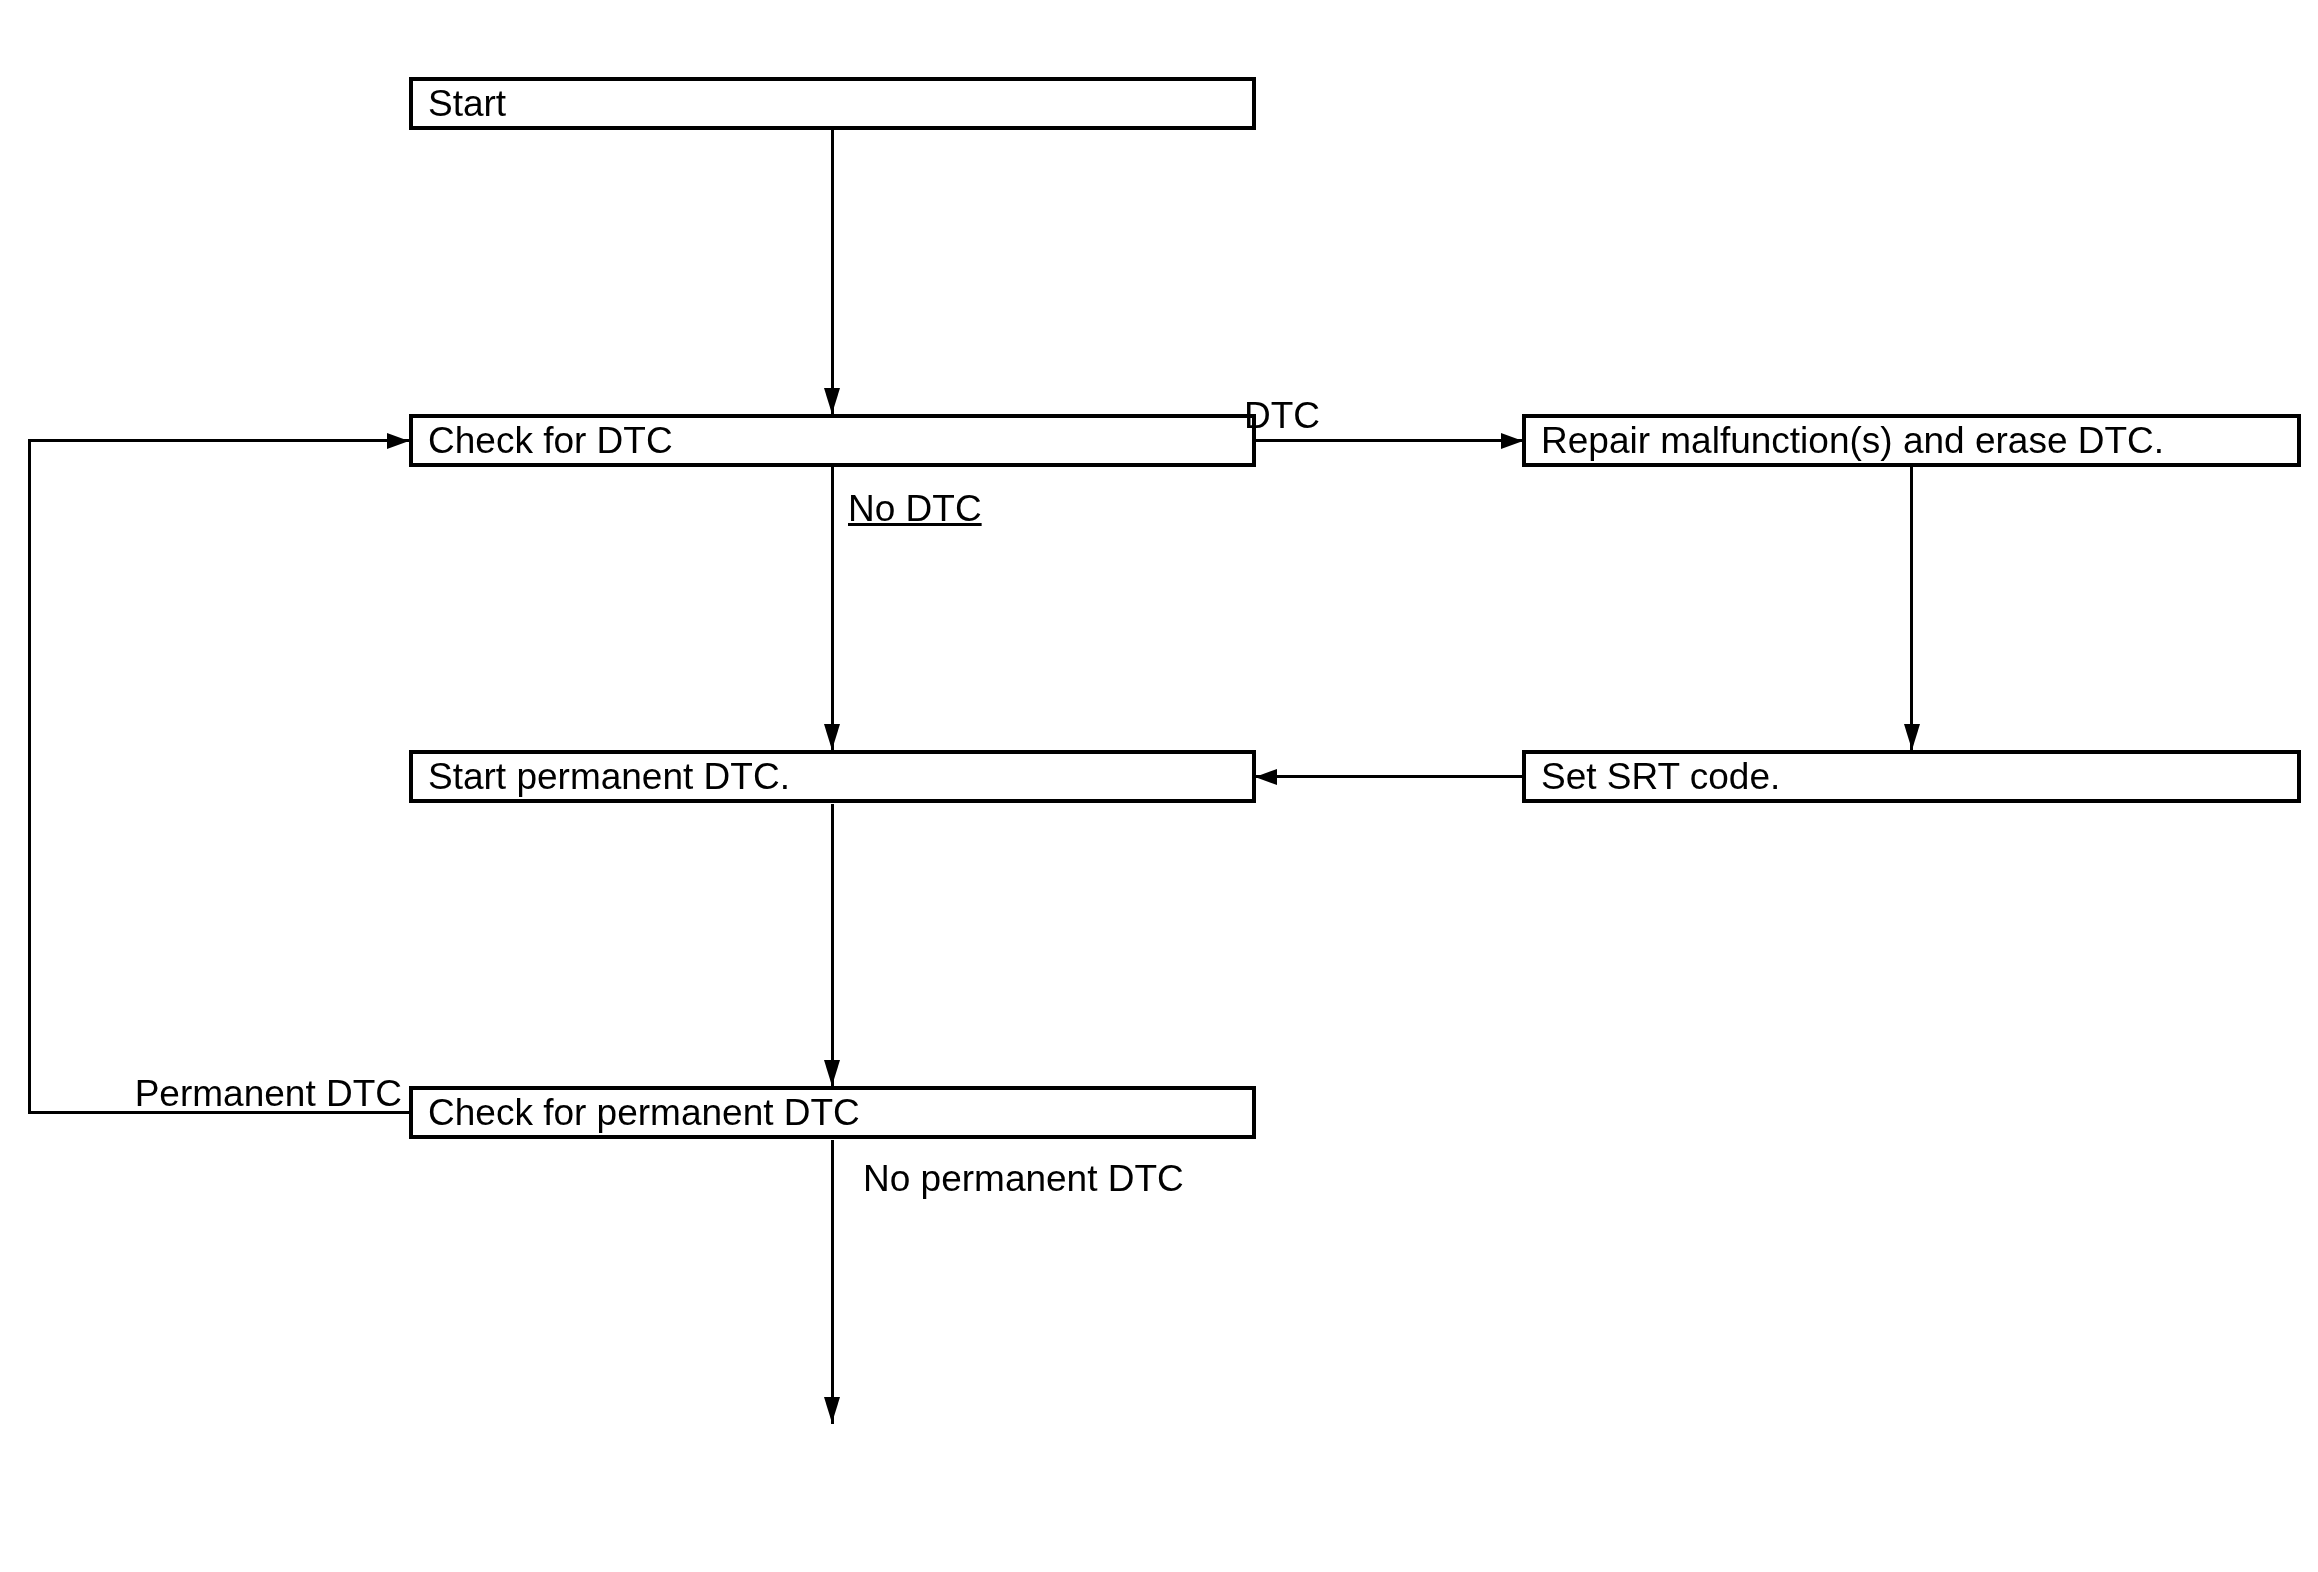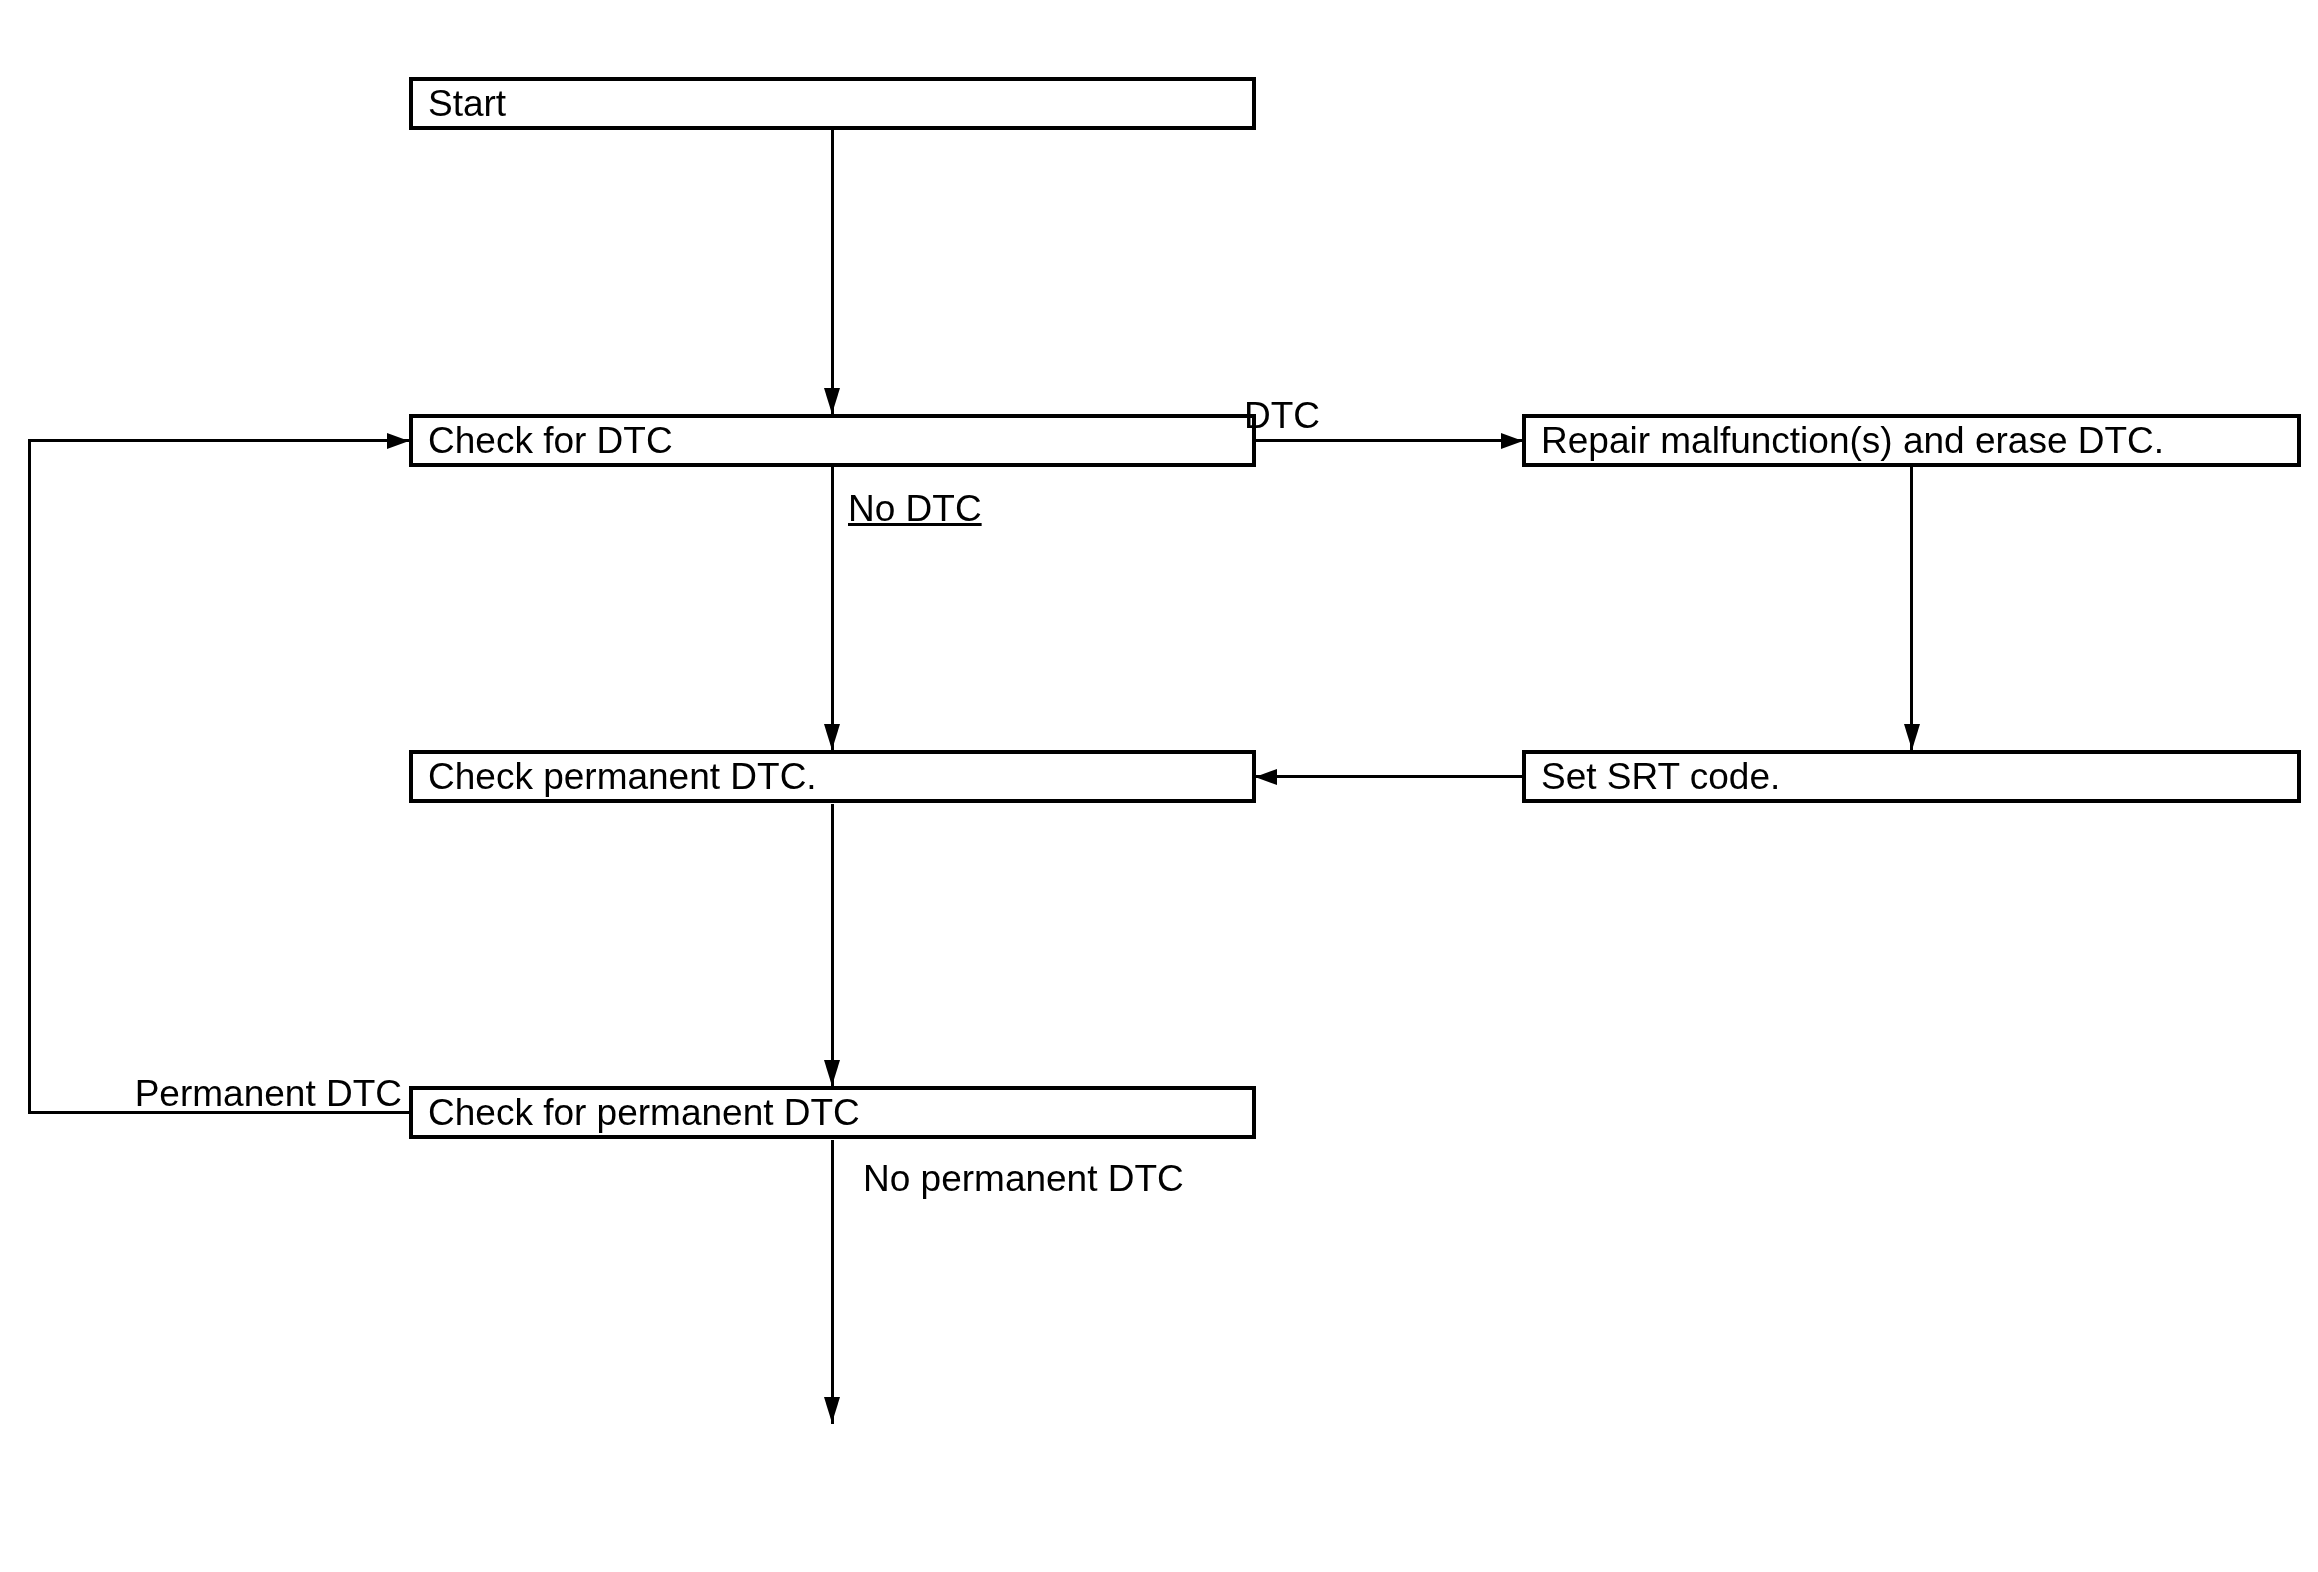--- a/index.html
+++ b/index.html
@@ -71,21 +71,21 @@
 
   <div class="node" style="left:409px; top:414px; width:847px; height:53px;">
     <span>Check for DTC</span>
   </div>
 
   <div class="node" style="left:1522px; top:414px; width:779px; height:53px;">
     <span>Repair malfunction(s) and erase DTC.</span>
   </div>
 
   <div class="node" style="left:409px; top:750px; width:847px; height:53px;">
-    <span>Check permanent DTC.</span>
+    <span>Start permanent DTC.</span>
   </div>
 
   <div class="node" style="left:409px; top:1086px; width:847px; height:53px;">
     <span>Check for permanent DTC</span>
   </div>
 
   <div class="node" style="left:1522px; top:750px; width:779px; height:53px;">
     <span>Set SRT code.</span>
   </div>
 

